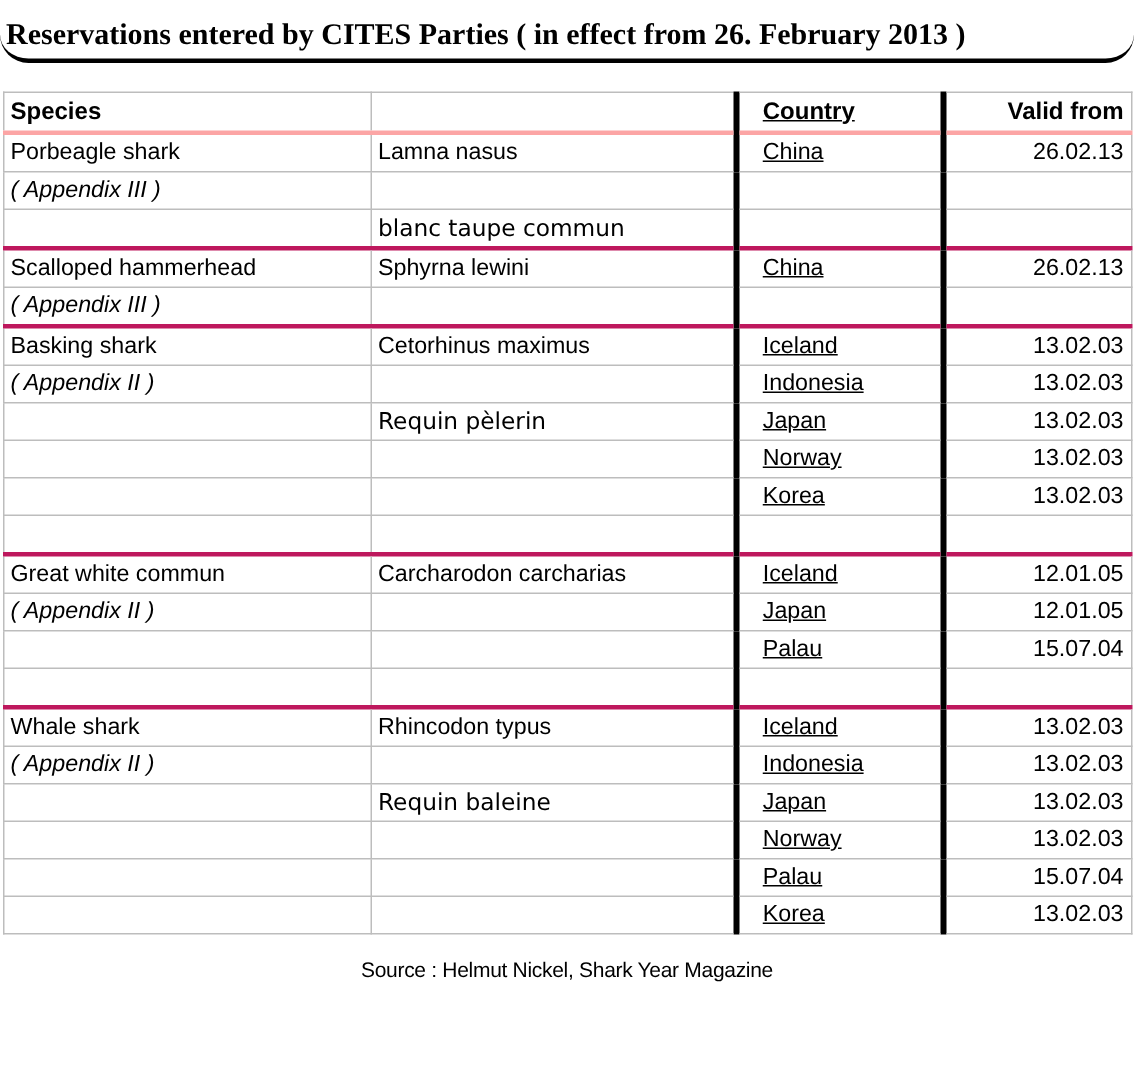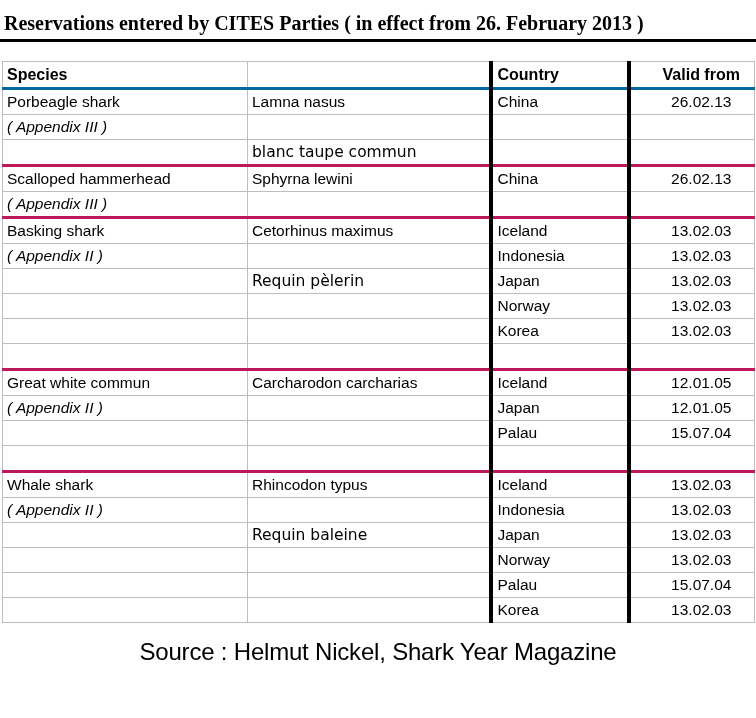--- a/index.html
+++ b/index.html
@@ -12,20 +12,21 @@
     height: 718px;
     overflow: hidden;
     font-family: "Liberation Sans", sans-serif;
     color: #000;
   }
   .title-wrap {
     width: 756px;
     box-sizing: border-box;
     border-bottom: 3px solid #000;
     padding: 11px 0 3px 4px;
+    border-radius: 19px;
   }
   .page-title {
     font-family: "Liberation Serif", serif;
     font-weight: bold;
     font-size: 20px;
     line-height: 25px;
     white-space: nowrap;
   }
   table.res-table {
     border-collapse: collapse;
@@ -40,39 +41,39 @@
     font-size: 15.5px;
     line-height: 24px;
     overflow: hidden;
     white-space: nowrap;
     text-align: left;
     vertical-align: middle;
   }
   .res-table th {
     font-size: 16px;
     font-weight: bold;
-    border-bottom: 3px solid #0369a1;
+    border-bottom: 3px solid #fca5a5;
     height: 25px;
   }
-  .res-table .c3 { border-left: 4px solid #000; padding-left: 5px; }
-  .res-table .c4 { border-left: 4px solid #000; text-align: center; padding-right: 5px; padding-left: 23px; }
+  .res-table .c3 { border-left: 4px solid #000; padding-left: 16px; text-decoration: underline; }
+  .res-table .c4 { border-left: 4px solid #000; text-align: right; padding-right: 5px; padding-left: 23px; }
   .res-table tr.block-start td { border-top: 3px solid #be185d; }
   .sci { }
   .appendix { font-style: italic; }
   .common {
     font-family: "DejaVu Sans", sans-serif;
     font-size: 14.5px;
     padding-left: 16px;
     white-space: pre;
   }
   .footer-note {
     width: 756px;
     text-align: center;
     margin-top: 15px;
-    font-size: 24px;
+    font-size: 14px;
     letter-spacing: -0.2px;
   }
 </style>
 </head>
 <body>
 
 <div class="title-wrap">
   <div class="page-title">Reservations entered by CITES Parties ( in effect from 26. February 2013 )</div>
 </div>
 

